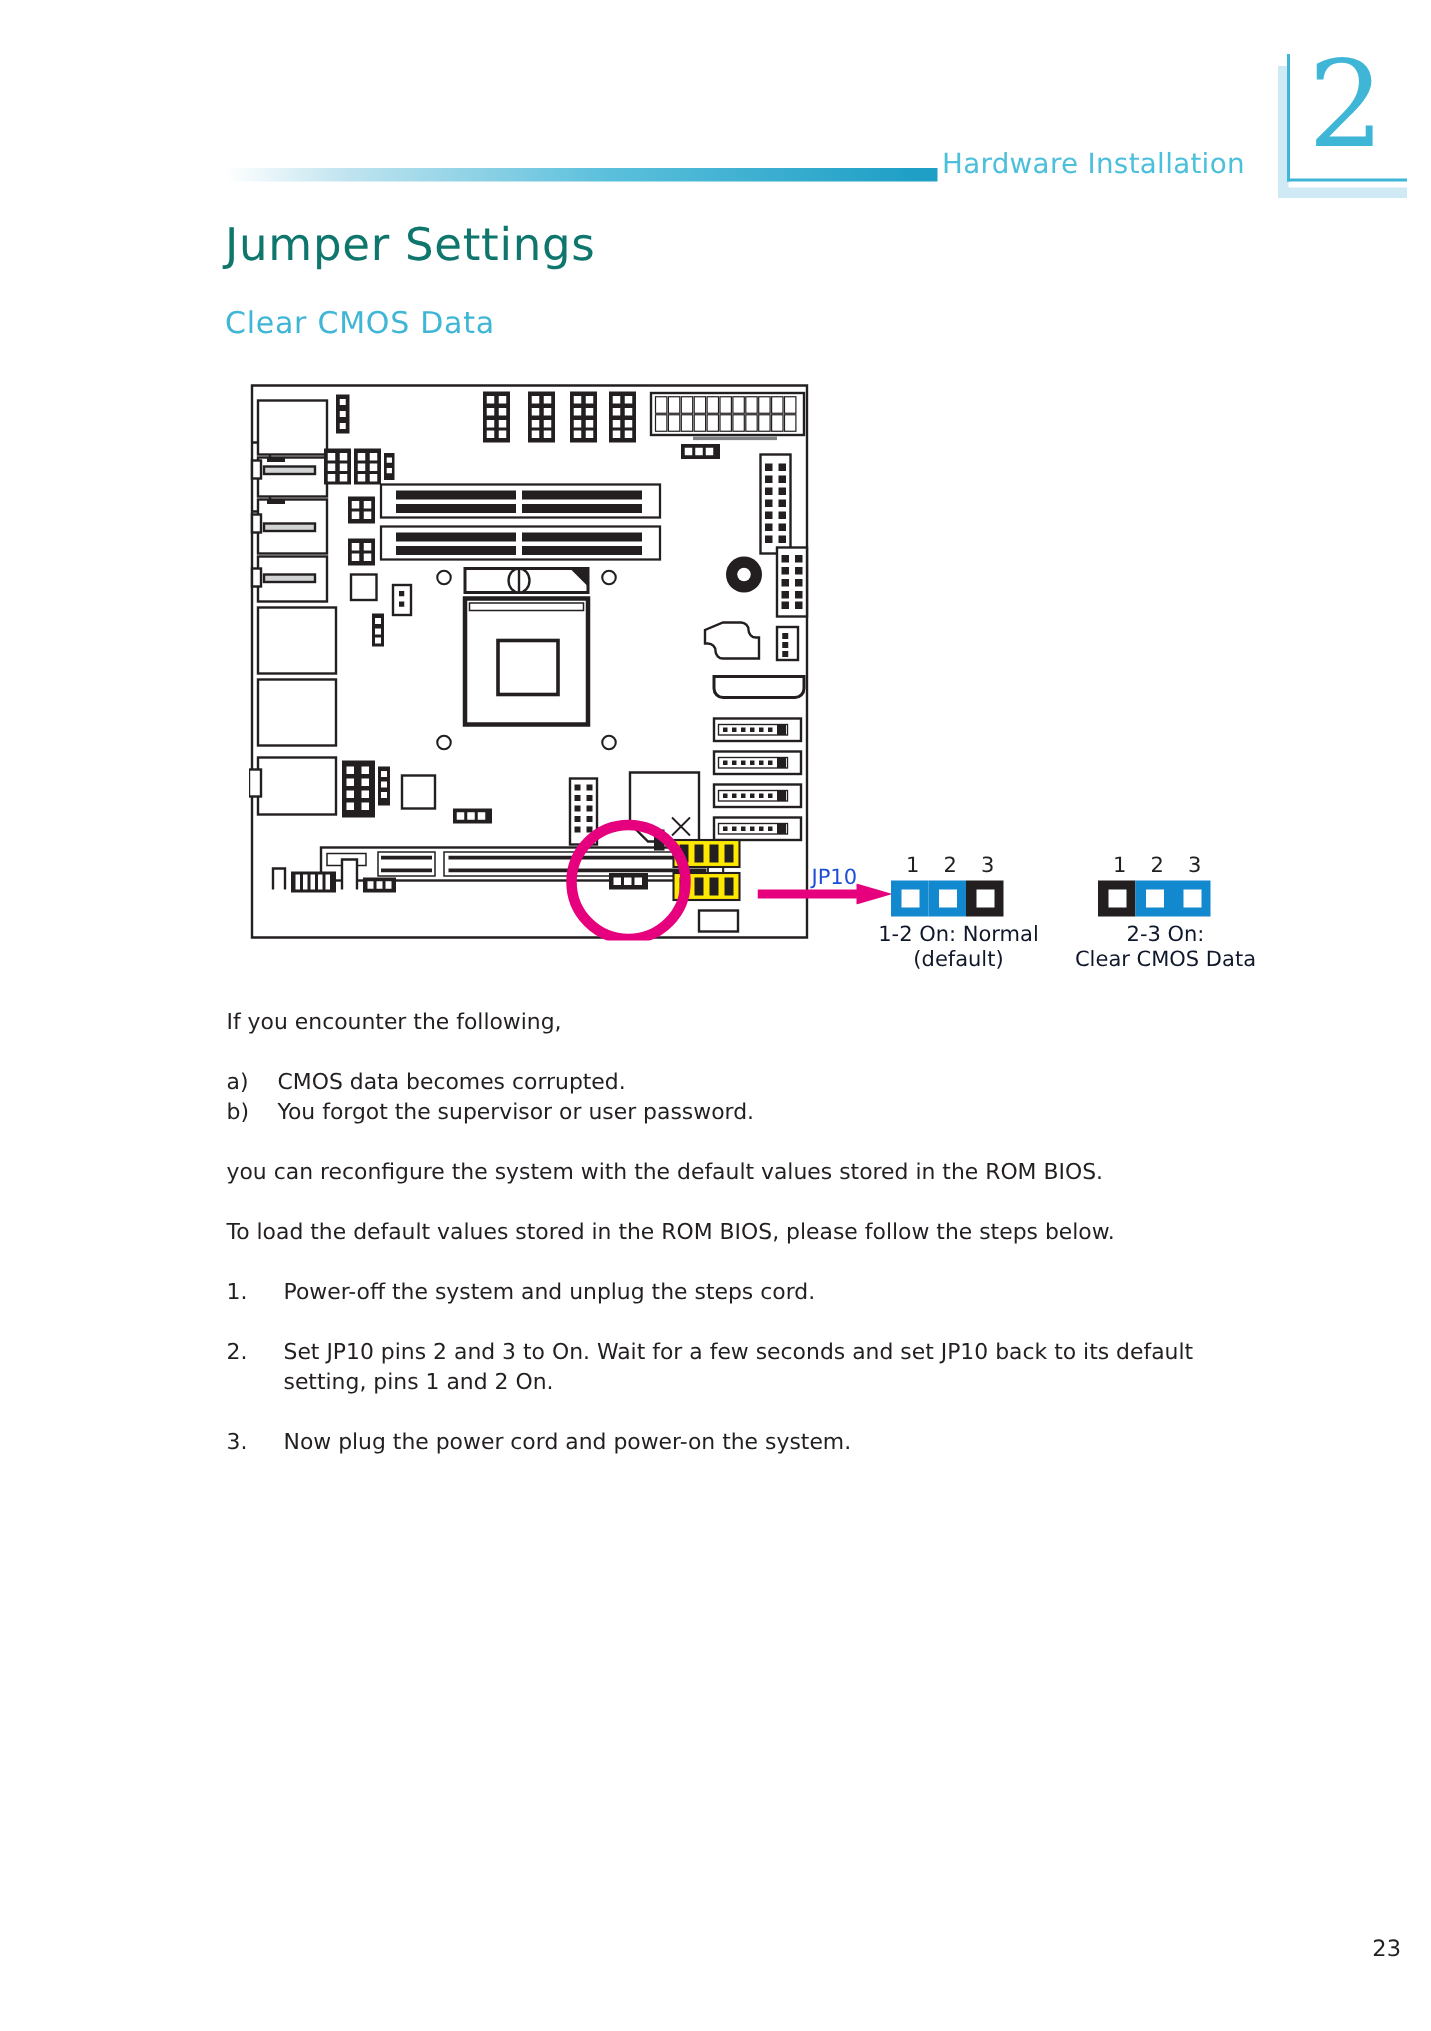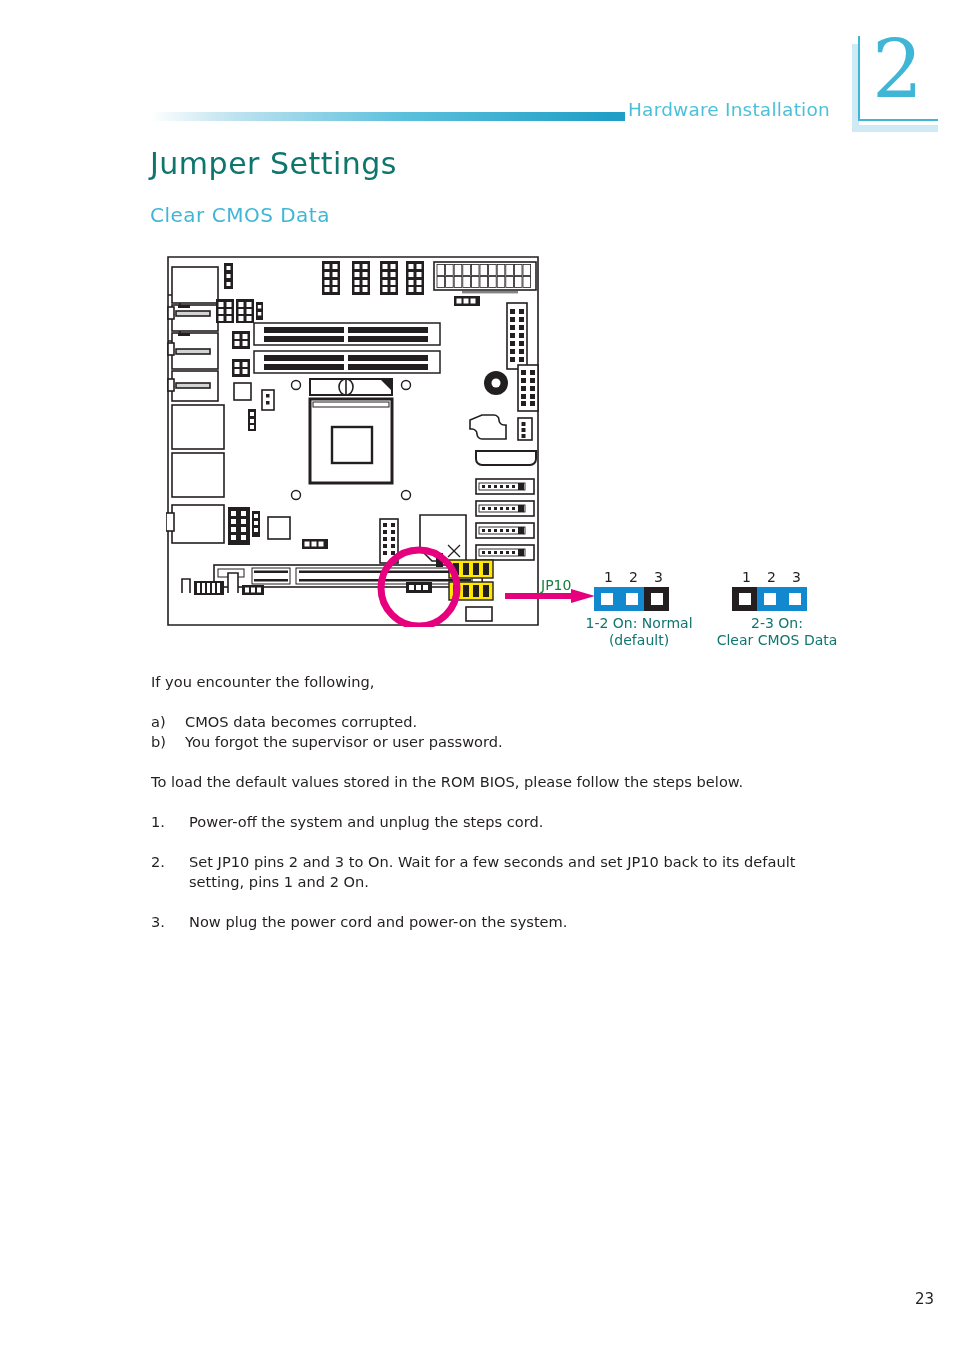--- a/index.html
+++ b/index.html
@@ -24,32 +24,32 @@
 
   
   #h1{position:absolute;left:150px;top:146px;font-size:30px;color:#0f766e;letter-spacing:.5px;}
   #h2{position:absolute;left:150px;top:203px;font-size:20px;color:#3fb6d6;letter-spacing:.5px;}
 
   
   #board-wrap{position:absolute;left:166px;top:255px;width:374px;height:372px;}
   #board-svg{display:block;}
 
   
-  #jp-label{position:absolute;left:541px;top:577px;font-size:14px;color:#15803d;}
+  #jp-label{position:absolute;left:541px;top:577px;font-size:14px;color:#1d4ed8;}
   #arrow{position:absolute;left:505px;top:589px;width:90px;height:14px;}
 
   .jumper-group{position:absolute;}
   .pin-nums{display:flex;margin-left:2px;margin-bottom:2px;}
   .pin-nums span{width:25px;text-align:center;font-size:14px;color:#231f20;}
   .pin-block{display:flex;}
   .pin{width:25px;height:24px;box-sizing:border-box;display:flex;align-items:center;justify-content:center;}
   .pin i{display:block;width:12px;height:12px;background:#fff;}
   .pin.on{background:#1288cf;}
   .pin.off{background:#231f20;}
-  .jp-cap{text-align:center;font-size:14px;line-height:17px;color:#0f766e;margin-top:4px;}
+  .jp-cap{text-align:center;font-size:14px;line-height:17px;color:#0f172a;margin-top:4px;}
 
   #jg1{left:594px;top:569px;width:90px;}
   #jg2{left:732px;top:569px;width:90px;}
   #jg1 .jp-cap{margin-left:-24px;width:138px;}
   #jg2 .jp-cap{margin-left:-28px;width:146px;text-align:center;}
 
   
   #body-copy{position:absolute;left:151px;top:672px;width:690px;font-size:14.6px;line-height:20px;}
   .para{margin:0 0 20px 0;}
   .listline{display:flex;margin:0;}
@@ -552,20 +552,21 @@
 
   <div class="listline">
     <span class="mk">a)</span>
     <span class="tx">CMOS data becomes corrupted.</span>
   </div>
   <div class="listline" style="margin-bottom:20px">
     <span class="mk">b)</span>
     <span class="tx">You forgot the supervisor or user password.</span>
   </div>
 
+  <p class="para">you can reconfigure the system with the default values stored in the ROM BIOS.</p>
   <p class="para">To load the default values stored in the ROM BIOS, please follow the steps below.</p>
 
   <div class="step">
     <span class="mk">1.</span>
     <span class="tx">Power-off the system and unplug the steps cord.</span>
   </div>
   <div class="step">
     <span class="mk">2.</span>
     <span class="tx">Set JP10 pins 2 and 3 to On. Wait for a few seconds and set JP10 back to its default setting, pins 1 and 2 On.</span>
   </div>

